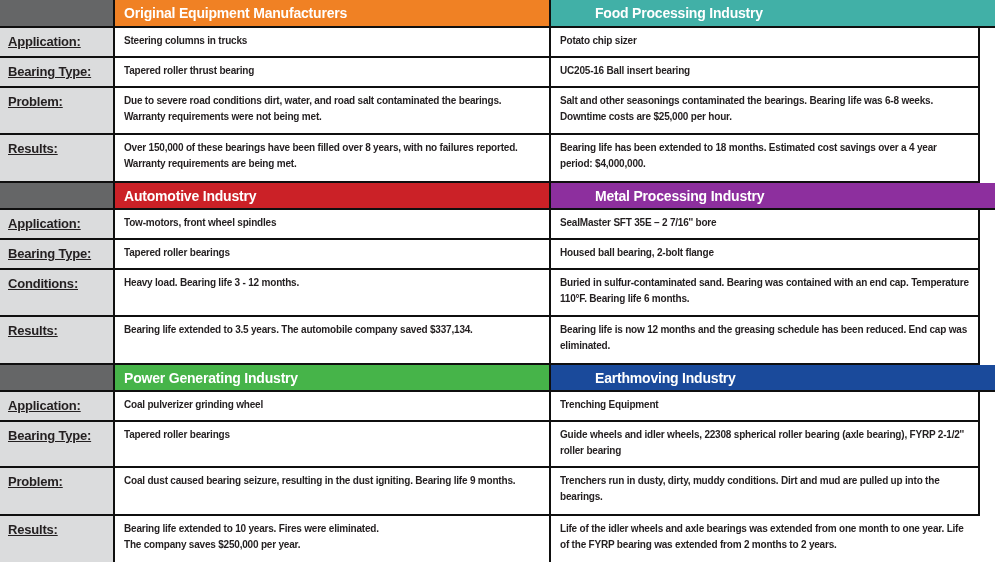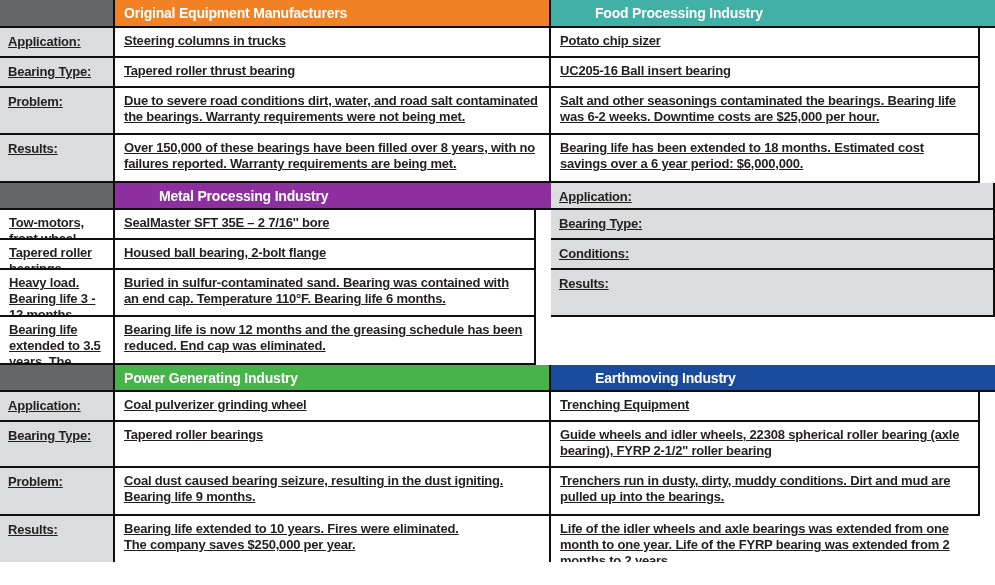--- a/index.html
+++ b/index.html
@@ -47,27 +47,26 @@
     letter-spacing: -0.2px;
     display: flex;
     align-items: center;
     padding-left: 9px;
   }
   .hd.rt { border-right: none; padding-left: 44px; }
 
   
   .ct {
     background: #ffffff;
-    font-size: 13px;
+    font-size: 10px;
     font-weight: 700;
     letter-spacing: -0.2px;
     line-height: 16px;
     padding: 5px 8px 16px 9px;
     white-space: pre-line;
-    text-decoration: underline;
   }
   .ct.rt { margin-right: 15px; }
 
   
   .nb { border-bottom: none; }
   .ct.rt.nb { border-right: none; }
 </style>
 </head>
 <body>
 
@@ -81,29 +80,30 @@
     <div class="cell lab" style="background-color: rgb(219, 220, 221);">Application:</div>
     <div class="cell ct mid">Steering columns in trucks</div>
     <div class="cell ct rt">Potato chip sizer</div>
 
     <div class="cell lab" style="background-color: rgb(219, 220, 221);">Bearing Type:</div>
     <div class="cell ct mid">Tapered roller thrust bearing</div>
     <div class="cell ct rt">UC205-16 Ball insert bearing</div>
 
     <div class="cell lab" style="background-color: rgb(219, 220, 221);">Problem:</div>
     <div class="cell ct mid">Due to severe road conditions dirt, water, and road salt contaminated the bearings. Warranty requirements were not being met.</div>
-    <div class="cell ct rt">Salt and other seasonings contaminated the bearings. Bearing life was 6-2 weeks. Downtime costs are $25,000 per hour.</div>
+    <div class="cell ct rt">Salt and other seasonings contaminated the bearings. Bearing life was 6-8 weeks. Downtime costs are $25,000 per hour.</div>
 
     <div class="cell lab" style="background-color: rgb(219, 220, 221);">Results:</div>
     <div class="cell ct mid">Over 150,000 of these bearings have been filled over 8 years, with no failures reported. Warranty requirements are being met.</div>
-    <div class="cell ct rt">Bearing life has been extended to 18 months. Estimated cost savings over a 6 year period: $6,000,000.</div>
+    <div class="cell ct rt">Bearing life has been extended to 18 months. Estimated cost savings over a 4 year period: $4,000,000.</div>
   </div>
 
   <div class="sec s2">
     <div class="cell lab" style="background-color: rgb(101, 102, 103);"></div>
+    <div class="cell hd mid" style="background-color: rgb(203, 33, 39);">Automotive Industry</div>
     <div class="cell hd rt" style="background-color: rgb(141, 47, 158);">Metal Processing Industry</div>
 
     <div class="cell lab" style="background-color: rgb(219, 220, 221);">Application:</div>
     <div class="cell ct mid">Tow-motors, front wheel spindles</div>
     <div class="cell ct rt">SealMaster SFT 35E – 2 7/16'' bore</div>
 
     <div class="cell lab" style="background-color: rgb(219, 220, 221);">Bearing Type:</div>
     <div class="cell ct mid">Tapered roller bearings</div>
     <div class="cell ct rt">Housed ball bearing, 2-bolt flange</div>
 

